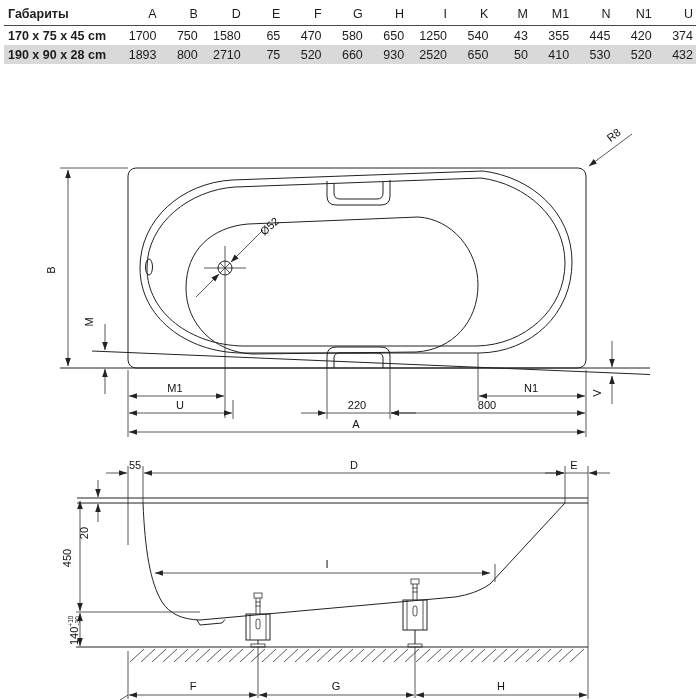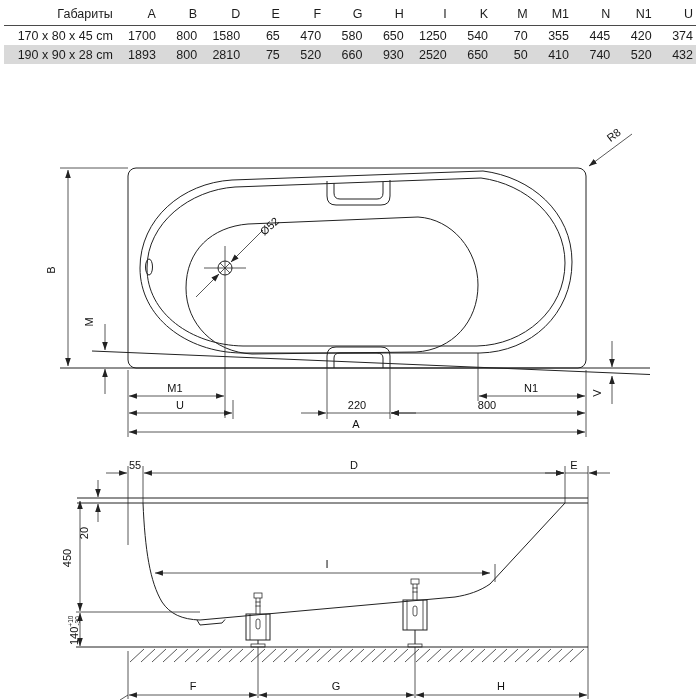--- a/index.html
+++ b/index.html
@@ -3,21 +3,21 @@
 <meta charset="utf-8">
 <style>
   html,body{margin:0;padding:0;background:#e8e8e8;}
   .screen{position:relative;width:700px;height:700px;background:#ffffff;overflow:hidden;
           font-family:"Liberation Sans",sans-serif;color:#1a1a1a;}
   
   .dim-table{position:absolute;top:4px;left:4px;width:692px;border-collapse:collapse;
              font-size:12.5px;color:#1c1c1c;}
   .dim-table th,.dim-table td{font-weight:normal;padding:1px 3px;height:17px;white-space:nowrap;}
   .dim-table thead th{border-bottom:1.4px solid #4a4a4a;padding-bottom:3px;}
-  .dim-table .c0{text-align:right;width:108px;padding-left:4px;}
+  .dim-table .c0{text-align:left;width:108px;padding-left:4px;font-weight:bold;}
   .dim-table .cn{text-align:right;width:40px;}
   .dim-table tbody tr:nth-child(even){background:#d9d9d9;}
   
   svg{position:absolute;top:0;left:0;}
   .ln{stroke:#222;stroke-width:1;fill:none;}
   .thin{stroke:#222;stroke-width:0.75;fill:none;}
   .lbl{font-family:"Liberation Sans",sans-serif;font-size:11px;fill:#111;}
   .lblc{text-anchor:middle;}
 </style>
 </head>
@@ -39,50 +39,50 @@
       <th class="cn">K</th>
       <th class="cn">M</th>
       <th class="cn">M1</th>
       <th class="cn">N</th>
       <th class="cn">N1</th>
       <th class="cn">U</th>
     </tr>
   </thead>
   <tbody>
     <tr>
-      <td class="c0">170 x 80 x 45 cm</td>
+      <td class="c0">170 x 75 x 45 cm</td>
       <td class="cn">1700</td>
-      <td class="cn">800</td>
+      <td class="cn">750</td>
       <td class="cn">1580</td>
       <td class="cn">65</td>
       <td class="cn">470</td>
       <td class="cn">580</td>
       <td class="cn">650</td>
       <td class="cn">1250</td>
       <td class="cn">540</td>
-      <td class="cn">70</td>
+      <td class="cn">43</td>
       <td class="cn">355</td>
       <td class="cn">445</td>
       <td class="cn">420</td>
       <td class="cn">374</td>
     </tr>
     <tr>
       <td class="c0">190 x 90 x 28 cm</td>
       <td class="cn">1893</td>
       <td class="cn">800</td>
-      <td class="cn">2810</td>
+      <td class="cn">2710</td>
       <td class="cn">75</td>
       <td class="cn">520</td>
       <td class="cn">660</td>
       <td class="cn">930</td>
       <td class="cn">2520</td>
       <td class="cn">650</td>
       <td class="cn">50</td>
       <td class="cn">410</td>
-      <td class="cn">740</td>
+      <td class="cn">530</td>
       <td class="cn">520</td>
       <td class="cn">432</td>
     </tr>
   </tbody>
 </table>
 
 <svg width="700" height="700" viewBox="0 0 700 700">
   <defs>
     <marker id="ah" viewBox="0 0 10 8" refX="9.6" refY="4" markerWidth="11" markerHeight="8.8" orient="auto-start-reverse">
       <path d="M0 0.6 10 4 0 7.4z" fill="#222"></path>

